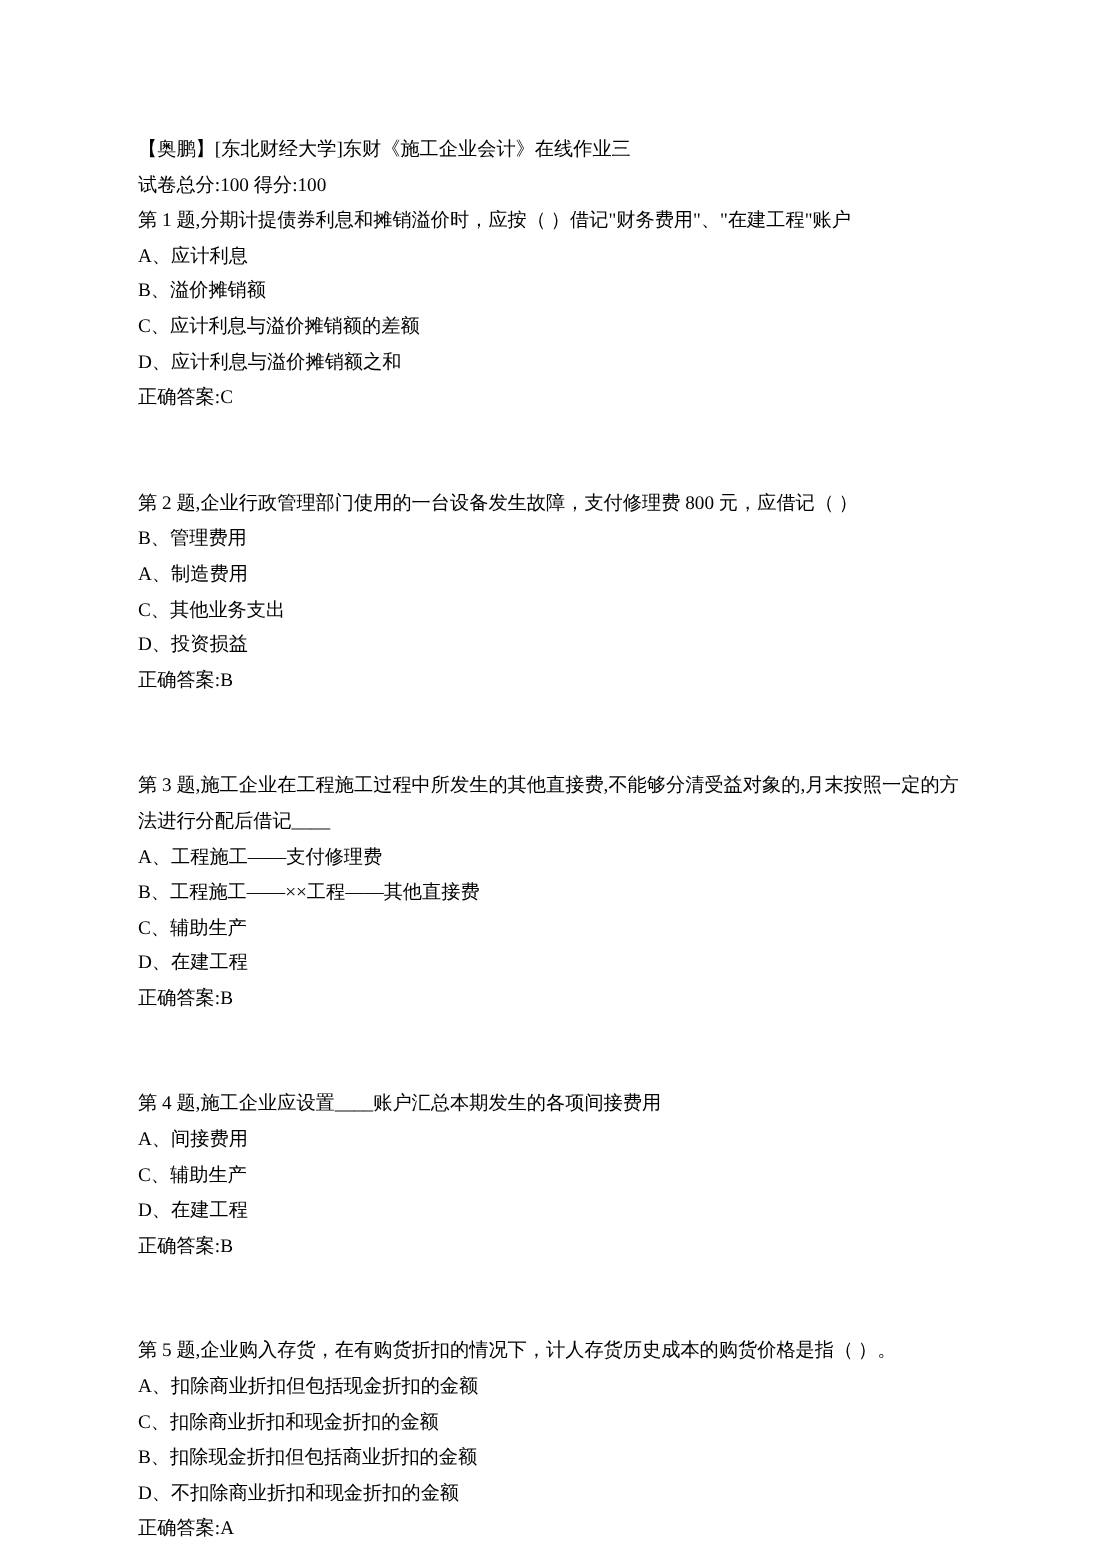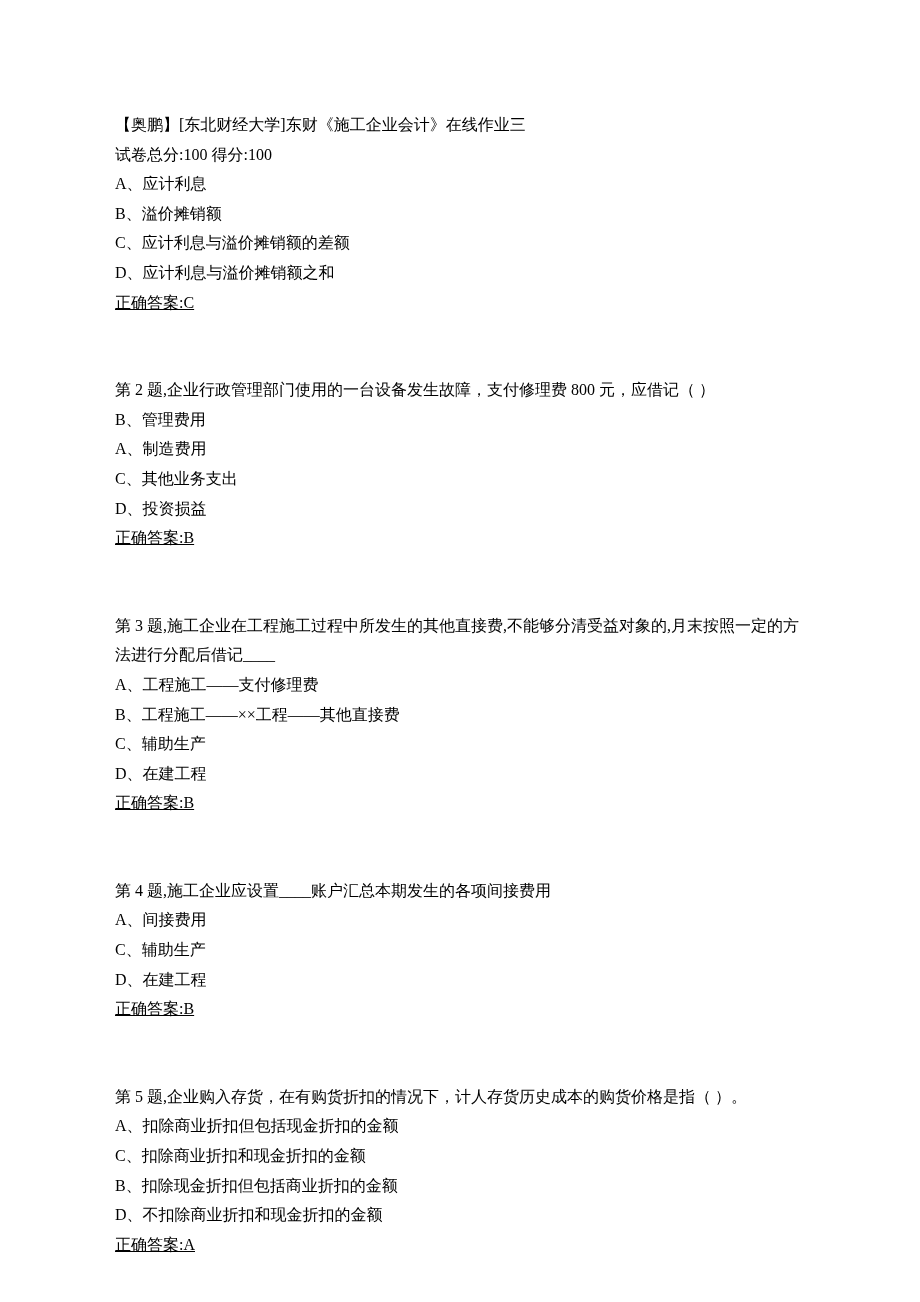--- a/index.html
+++ b/index.html
@@ -26,33 +26,33 @@
       margin-bottom: 0;
     }
     .question-text {
       margin-bottom: 0;
     }
     .option {
       margin-bottom: 0;
     }
     .answer {
       margin-bottom: 0;
-      text-decoration: underline;
     }
     .spacer {
       height: 58px;
     }
   </style>
 </head>
 <body>
 
 <div class="header-line">【奥鹏】[东北财经大学]东财《施工企业会计》在线作业三</div>
 <div class="score-line">试卷总分:100    得分:100</div>
 
 <div class="question-block">
+  <div class="question-text">第 1 题,分期计提债券利息和摊销溢价时，应按（       ）借记"财务费用"、"在建工程"账户</div>
   <div class="option">A、应计利息</div>
   <div class="option">B、溢价摊销额</div>
   <div class="option">C、应计利息与溢价摊销额的差额</div>
   <div class="option">D、应计利息与溢价摊销额之和</div>
   <div class="answer">正确答案:C</div>
 </div>
 
 <div class="spacer"></div>
 
 <div class="question-block">

